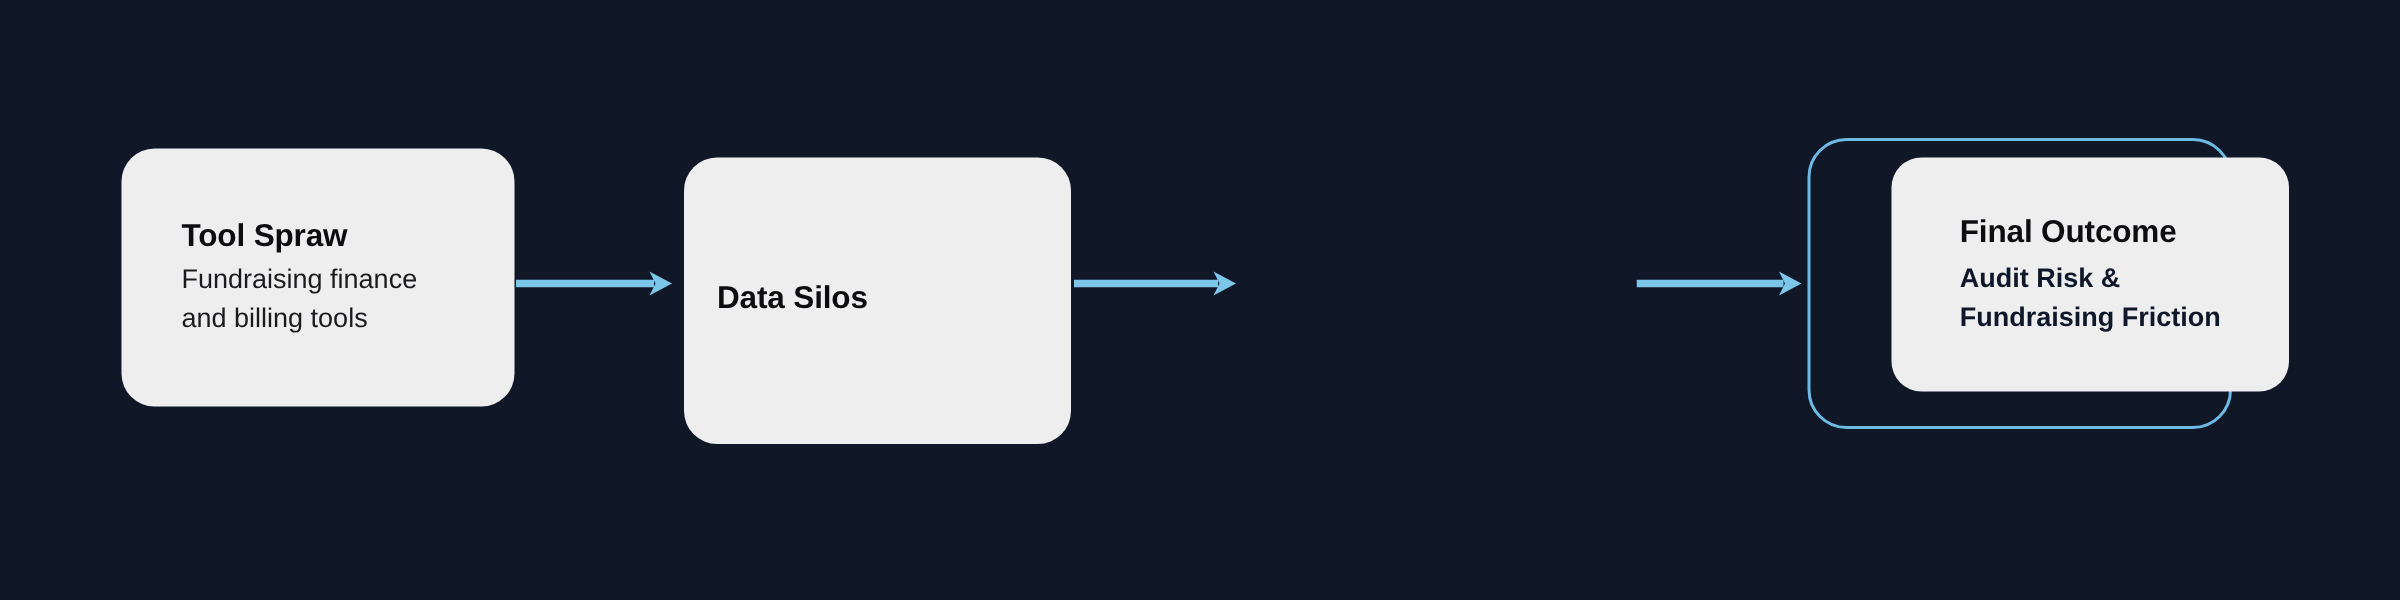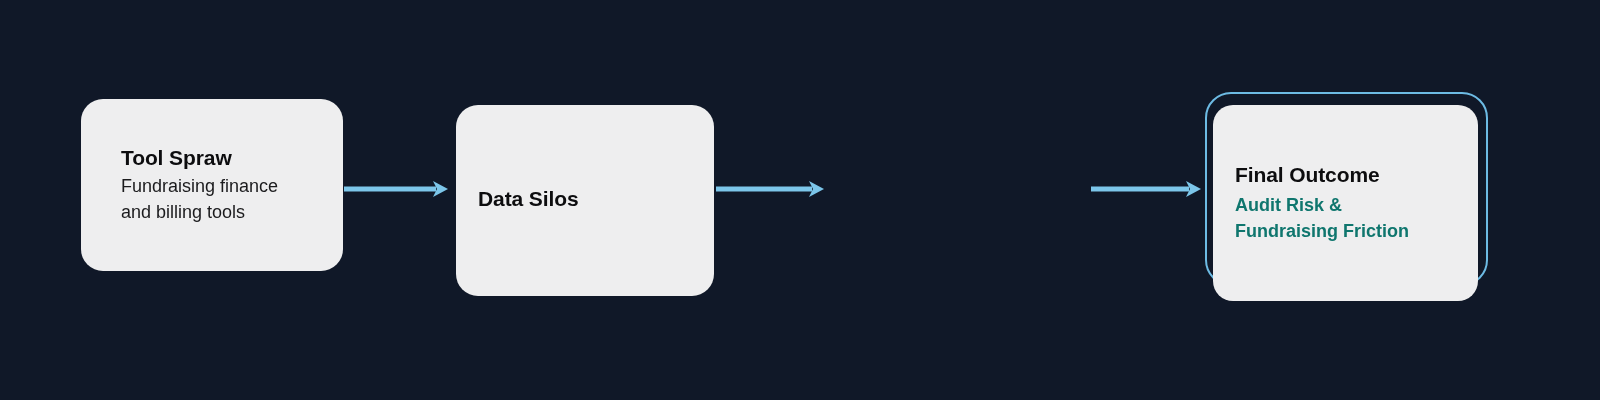--- a/index.html
+++ b/index.html
@@ -64,31 +64,32 @@
     position: absolute;
     left: 1205px;
     top: 92px;
     width: 283px;
     height: 194px;
     border: 2px solid #6dbbe4;
     border-radius: 26px;
   }
 
   #card-4 {
-    left: 1213px;
+    left: 1261px;
     top: 105px;
     width: 265px;
-    height: 196px;
+    height: 156px;
     border-radius: 20px;
+    align-items: center;
   }
 
   .card-accent {
     font-size: 18px;
     font-weight: 700;
-    color: #0f766e;
+    color: #0f172a;
     line-height: 1.45;
     white-space: pre-line;
     margin-top: 2px;
   }
 
   
   .connector {
     position: absolute;
     height: 22px;
     overflow: visible;

